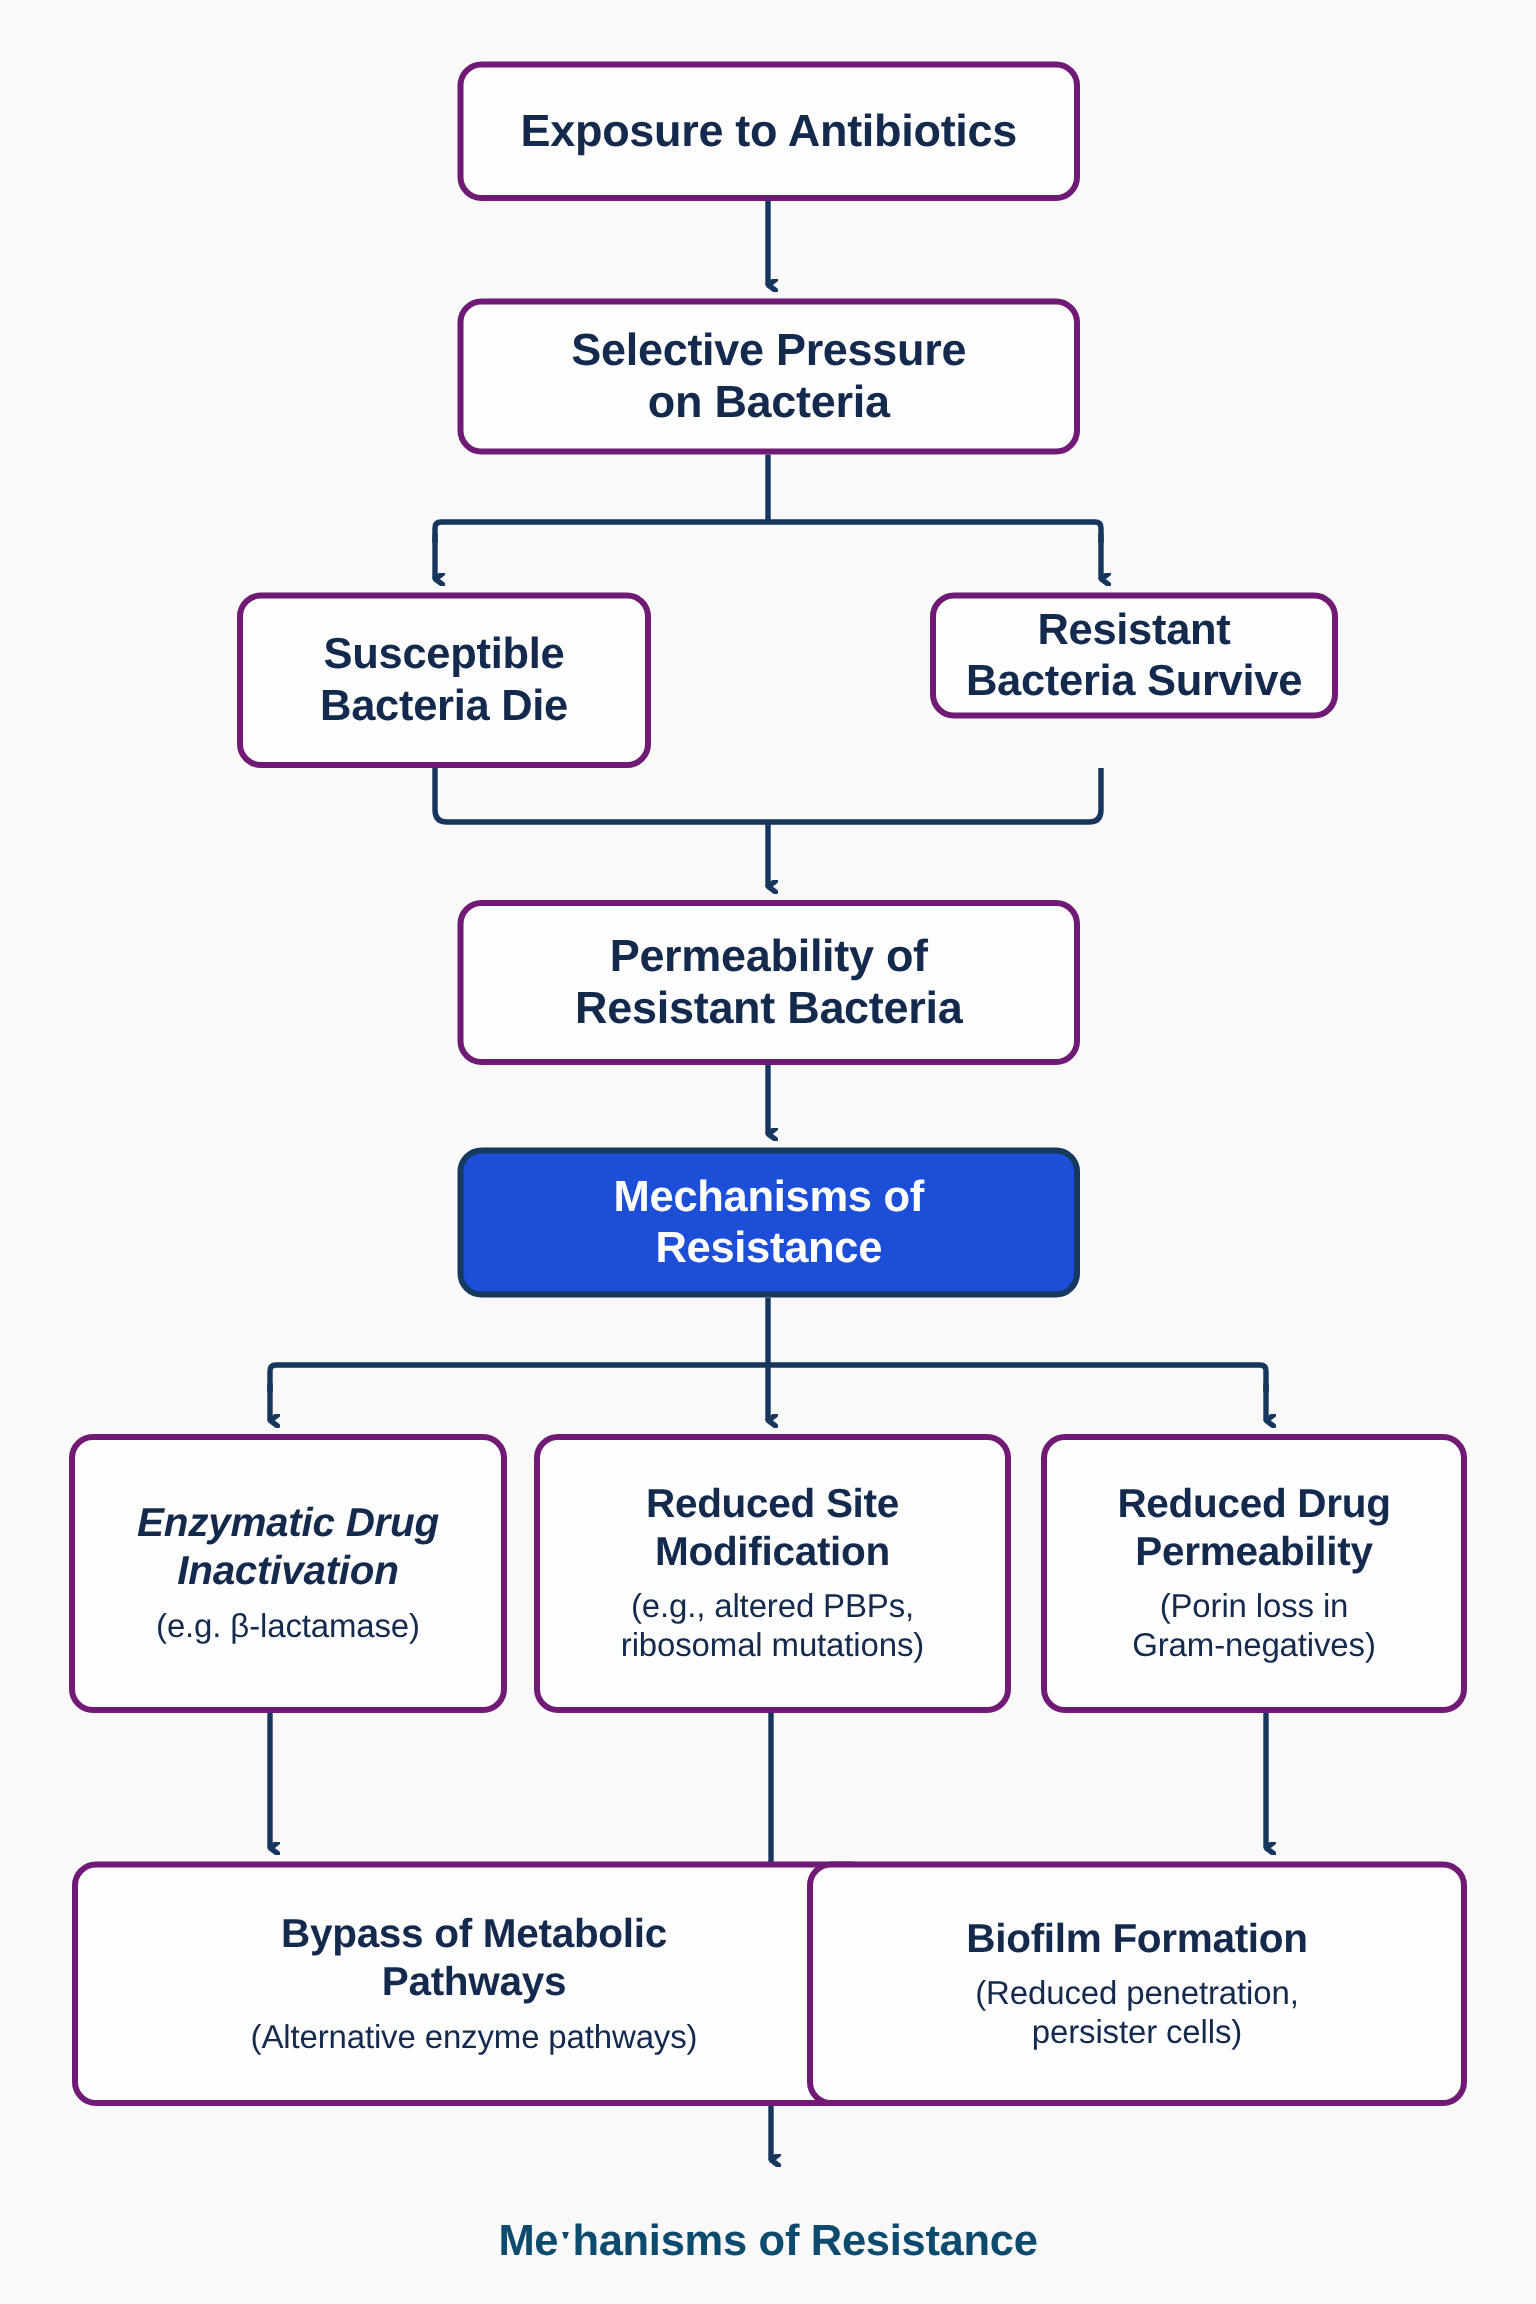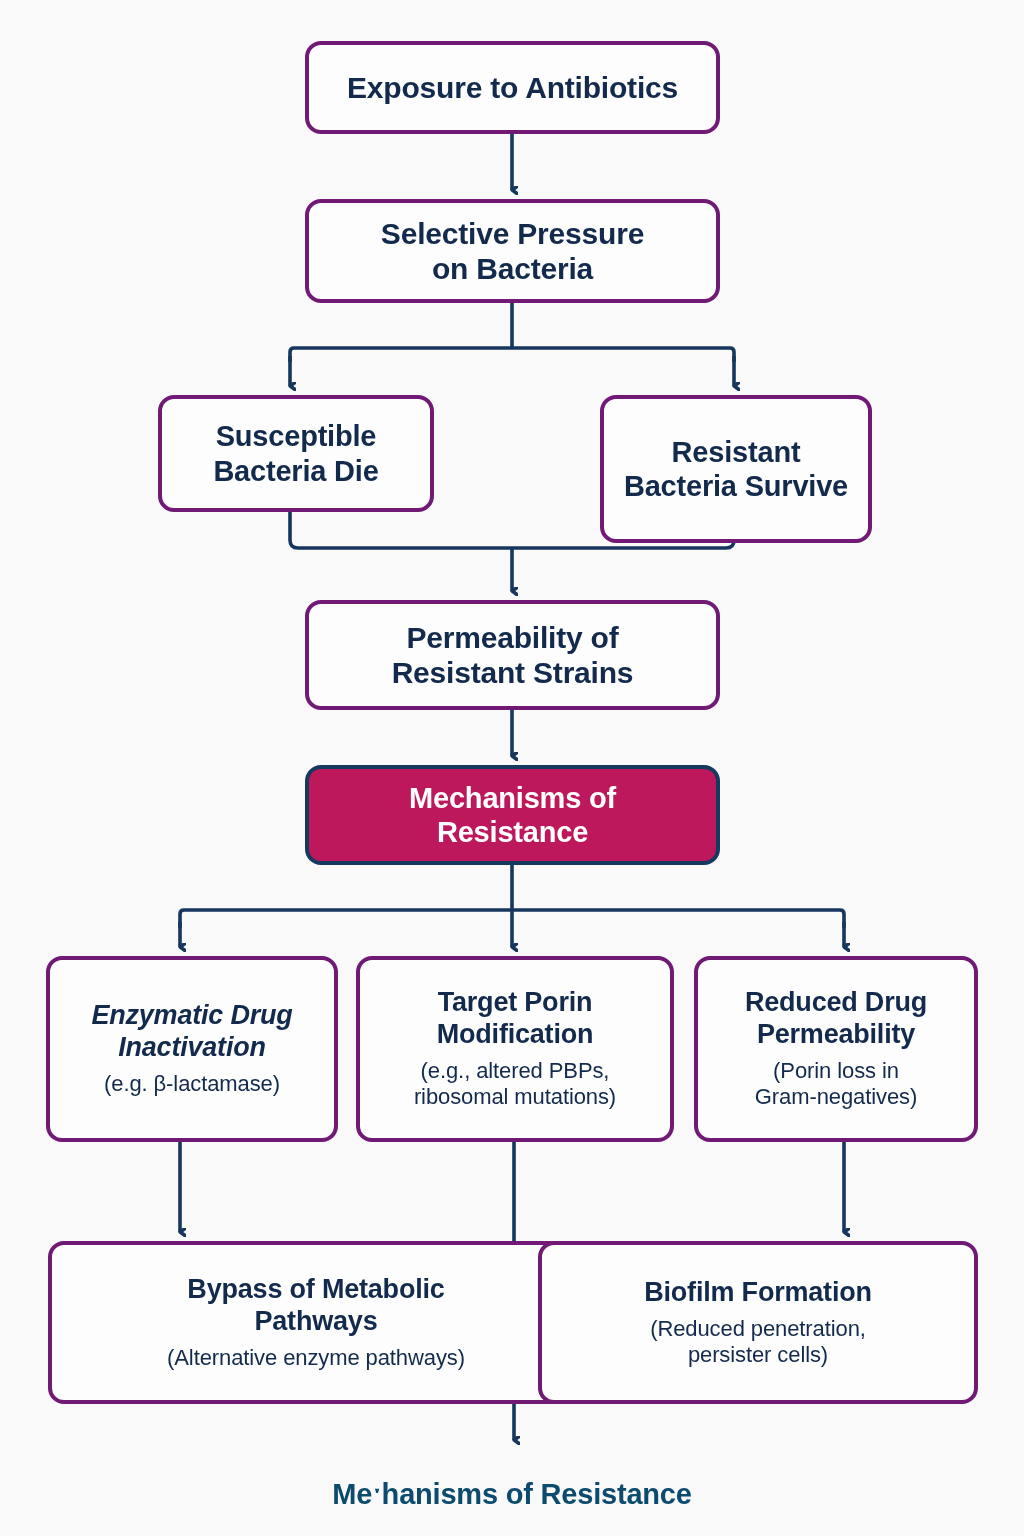--- a/index.html
+++ b/index.html
@@ -31,21 +31,21 @@
     border-radius: 16px;
     display: flex;
     flex-direction: column;
     align-items: center;
     justify-content: center;
     text-align: center;
     color: #132a4d;
     padding: 6px 10px;
   }
   .node.dark {
-    background: #be185d;
+    background: #1d4ed8;
     border-color: #16395f;
     color: #ffffff;
   }
   .node .title {
     font-weight: bold;
     line-height: 1.18;
     letter-spacing: -0.2px;
   }
   .node .sub {
     font-weight: normal;
@@ -56,21 +56,21 @@
   
   #n-exposure   { left: 305px; top: 41px;  width: 415px; height: 93px;  }
   #n-exposure .title { font-size: 30px; }
 
   #n-pressure   { left: 305px; top: 199px; width: 415px; height: 104px; }
   #n-pressure .title { font-size: 30px; }
 
   #n-susceptible { left: 158px; top: 395px; width: 276px; height: 117px; }
   #n-susceptible .title { font-size: 29px; }
 
-  #n-resistant  { left: 600px; top: 395px; width: 272px; height: 148px; }
+  #n-resistant  { left: 620px; top: 395px; width: 272px; height: 84px; }
   #n-resistant .title { font-size: 29px; }
 
   #n-proliferation { left: 305px; top: 600px; width: 415px; height: 110px; }
   #n-proliferation .title { font-size: 30px; }
 
   #n-mechanisms { left: 305px; top: 765px; width: 415px; height: 100px; }
   #n-mechanisms .title { font-size: 29px; }
 
   #n-enzymatic  { left: 46px;  top: 956px; width: 292px; height: 186px; }
   #n-enzymatic .title { font-size: 27px; font-style: italic; }
@@ -164,42 +164,42 @@
   <div class="node" id="n-resistant">
     <div class="title">
       <span>Resistant</span><br>
       <span>Bacteria Survive</span>
     </div>
   </div>
 
   <div class="node" id="n-proliferation">
     <div class="title">
       <span>Permeability of</span><br>
-      <span>Resistant Strains</span>
+      <span>Resistant Bacteria</span>
     </div>
   </div>
 
   <div class="node dark" id="n-mechanisms">
     <div class="title">
       <span>Mechanisms of</span><br>
       <span>Resistance</span>
     </div>
   </div>
 
   <div class="node" id="n-enzymatic">
     <div class="title">
       <span>Enzymatic Drug</span><br>
       <span>Inactivation</span>
     </div>
     <div class="sub">(e.g. β-lactamase)</div>
   </div>
 
   <div class="node" id="n-target">
     <div class="title">
-      <span>Target Porin</span><br>
+      <span>Reduced Site</span><br>
       <span>Modification</span>
     </div>
     <div class="sub">
       <span>(e.g., altered PBPs,</span><br>
       <span>ribosomal mutations)</span>
     </div>
   </div>
 
   <div class="node" id="n-permeability">
     <div class="title">

